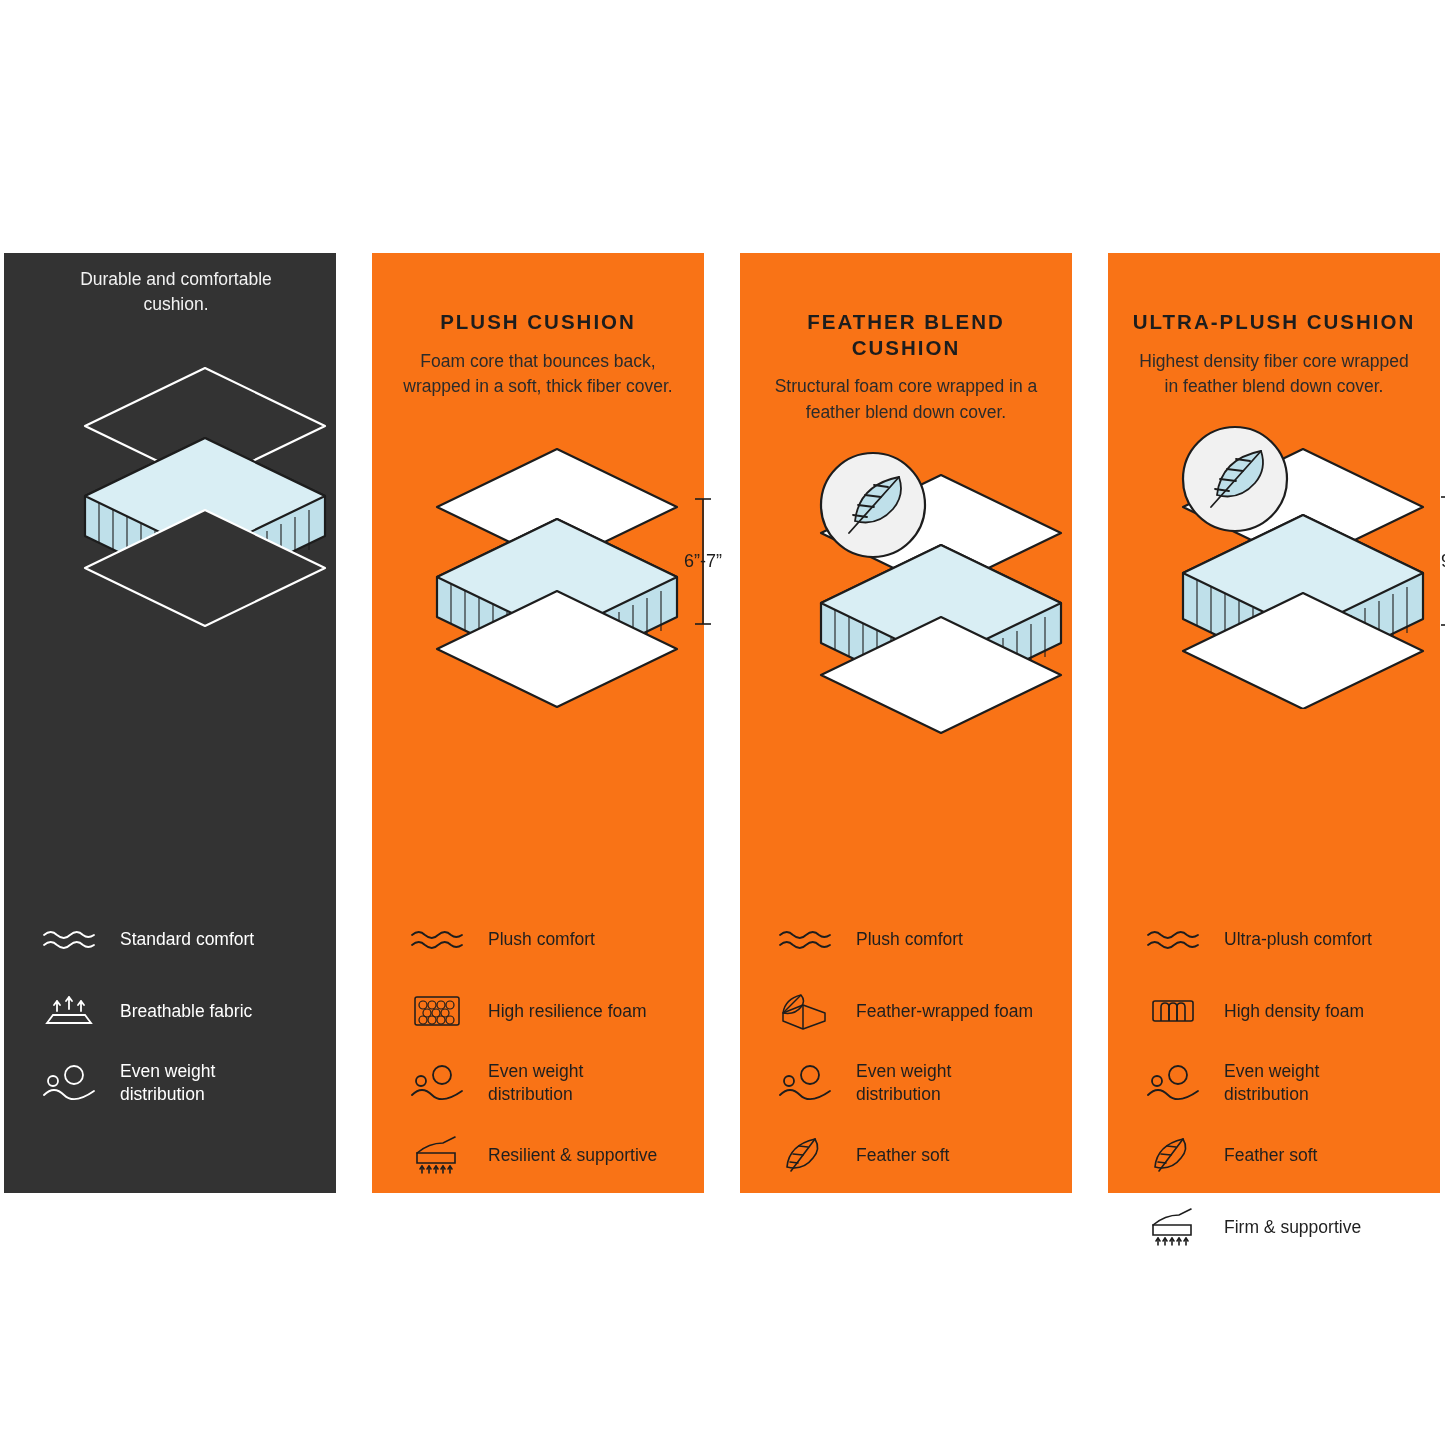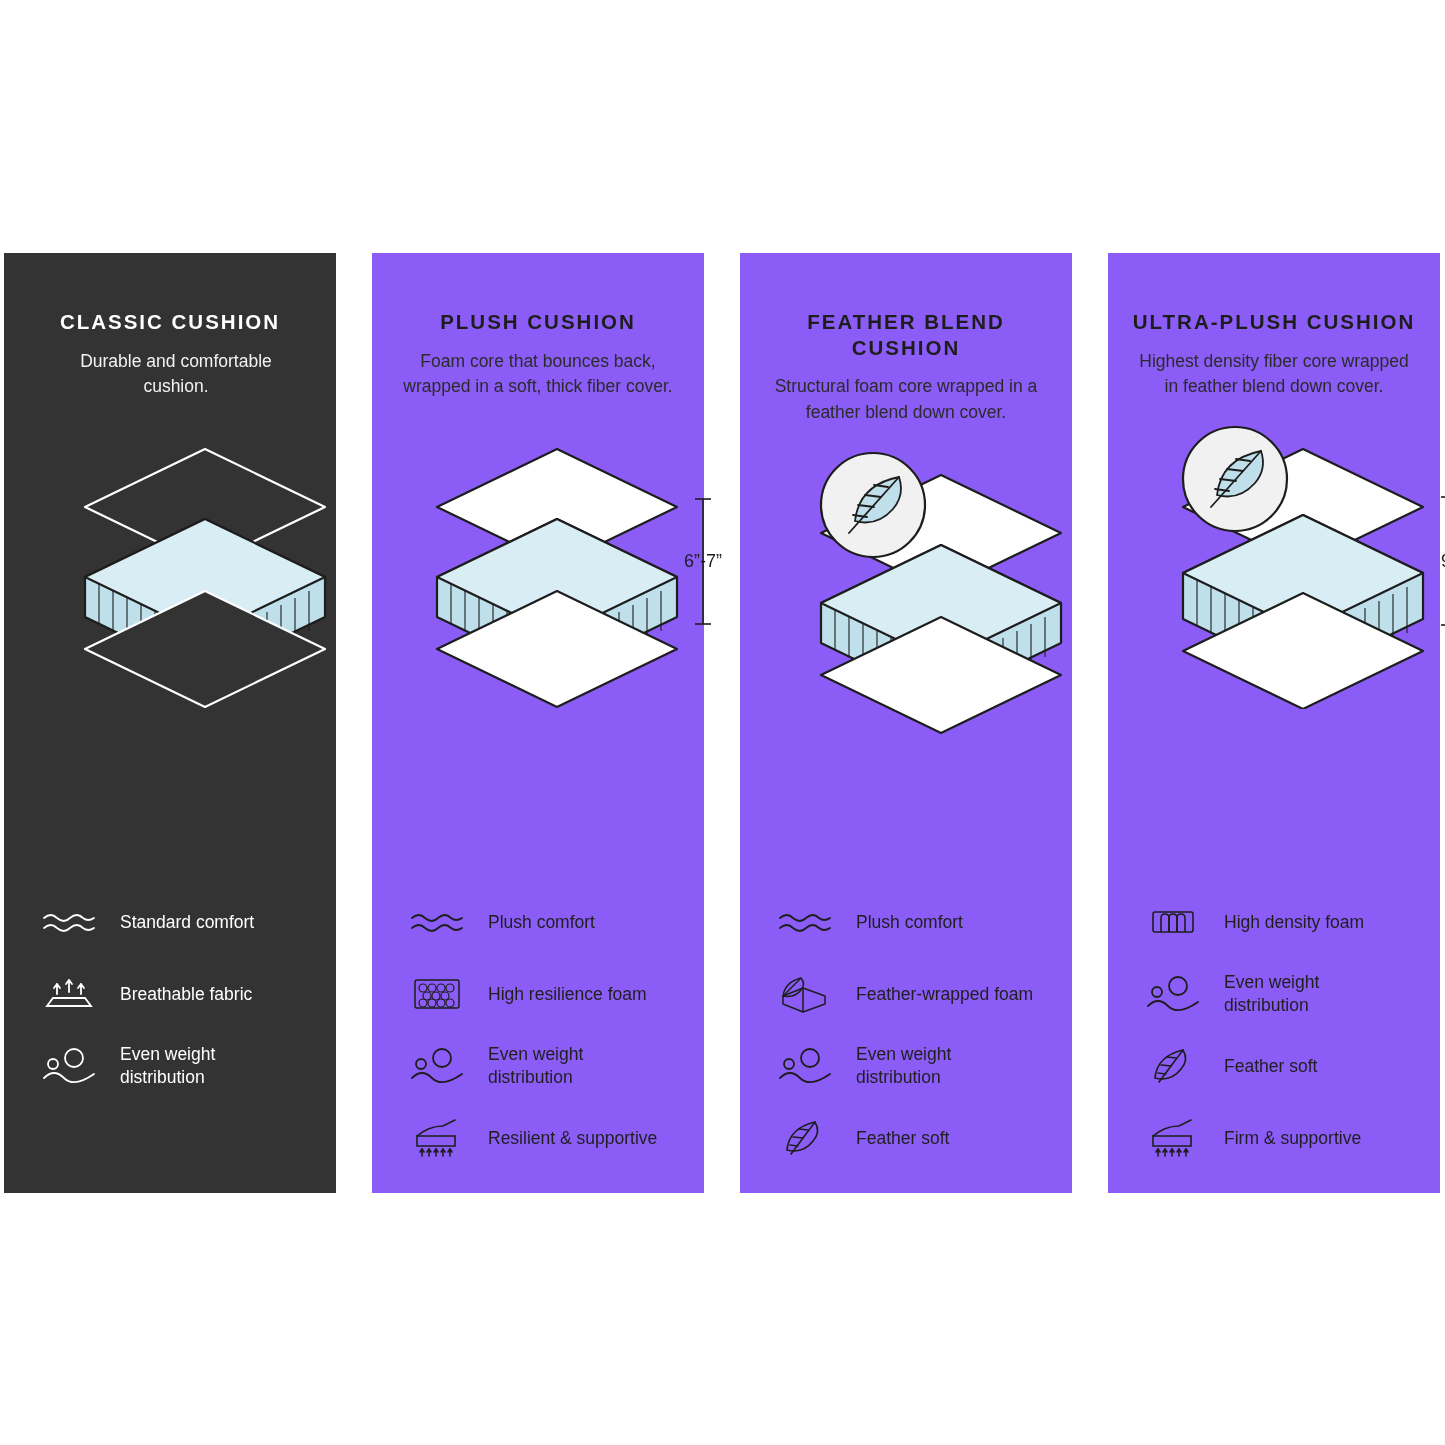--- a/index.html
+++ b/index.html
@@ -26,21 +26,21 @@
     height: 940px;
     display: flex;
     justify-content: flex-start;
     gap: 36px;
     padding-left: 4px;
     box-sizing: border-box;
   }
   .card {
     width: 332px;
     height: 940px;
-    background: #8b5cf6;
+    background: #f97316;
     position: relative;
     box-sizing: border-box;
     padding: 0;
   }
   .card.dark {
     background: #333333;
   }
   .card .title {
     margin: 0;
     padding: 56px 24px 0 24px;
@@ -68,21 +68,21 @@
     height: 300px;
     margin-top: 10px;
     padding-left: 35px;
   }
   .art svg { display: block; }
 
   .features {
     position: absolute;
     left: 36px;
     right: 18px;
-    top: 646px;
+    top: 663px;
   }
   .feature {
     display: flex;
     align-items: center;
     gap: 22px;
     margin-bottom: 26px;
     min-height: 46px;
   }
   .feature .ico {
     width: 58px;
@@ -100,21 +100,20 @@
   }
   .card.dark .feature .txt { color: #ffffff; }
 </style>
 </head>
 <body>
 
 <div class="board">
   <div class="cards">
 
     <div class="card dark">
-      <h2 class="title">CLASSIC CUSHION</h2>
       <p class="desc">Durable and comfortable cushion.</p>
       <div class="art">
         <svg width="332" height="300" viewBox="0 0 332 300">
           <g fill="none" stroke="#ffffff" stroke-width="2.2" stroke-linejoin="round">
 
             <polygon points="166,40 286,98 166,156 46,98" fill="#333333"></polygon>
 
             <polygon points="166,110 286,168 286,208 166,266 46,208 46,168" fill="#bfe0ea" stroke="#1d1d1d"></polygon>
             <polygon points="166,110 286,168 166,226 46,168" fill="#d9eef4" stroke="#1d1d1d"></polygon>
             <g stroke="#1d1d1d" stroke-width="1.1">
@@ -410,20 +409,31 @@
               <path d="M118 42 q-40 8 -44 44 q22 6 38 -12 q12 -14 6 -32 z" fill="#bfe0ea"></path>
               <path d="M118 42 L68 98"></path>
               <path d="M107 52 l-14 -2 M100 62 l-16 -2 M93 72 l-16 -2 M86 82 l-14 -2"></path>
             </g>
           </g>
         </svg>
       </div>
       <div class="features">
         <div class="feature">
           <span class="ico">
+            <svg width="56" height="28" viewBox="0 0 56 28">
+                <g fill="none" stroke="#1d1d1d" stroke-width="1.8" stroke-linecap="round">
+              <path d="M3 10 q7 -6 13 0 q7 6 13 0 q7 -6 13 0 q5 4 11 0"></path>
+              <path d="M3 20 q7 -6 13 0 q7 6 13 0 q7 -6 13 0 q5 4 11 0"></path>
+            </g>
+              </svg>
+          </span>
+          <span class="txt">Ultra-plush comfort</span>
+        </div>
+        <div class="feature">
+          <span class="ico">
             <svg width="56" height="44" viewBox="0 0 56 44">
                 <g fill="none" stroke="#1d1d1d" stroke-width="1.6">
               <rect x="8" y="12" width="40" height="20" rx="2"></rect>
               <path d="M16 32 v-14 q0 -4 4 -4 t4 4 v14"></path>
               <path d="M24 32 v-14 q0 -4 4 -4 t4 4 v14"></path>
               <path d="M32 32 v-14 q0 -4 4 -4 t4 4 v14"></path>
             </g>
               </svg>
           </span>
           <span class="txt">High density foam</span>

